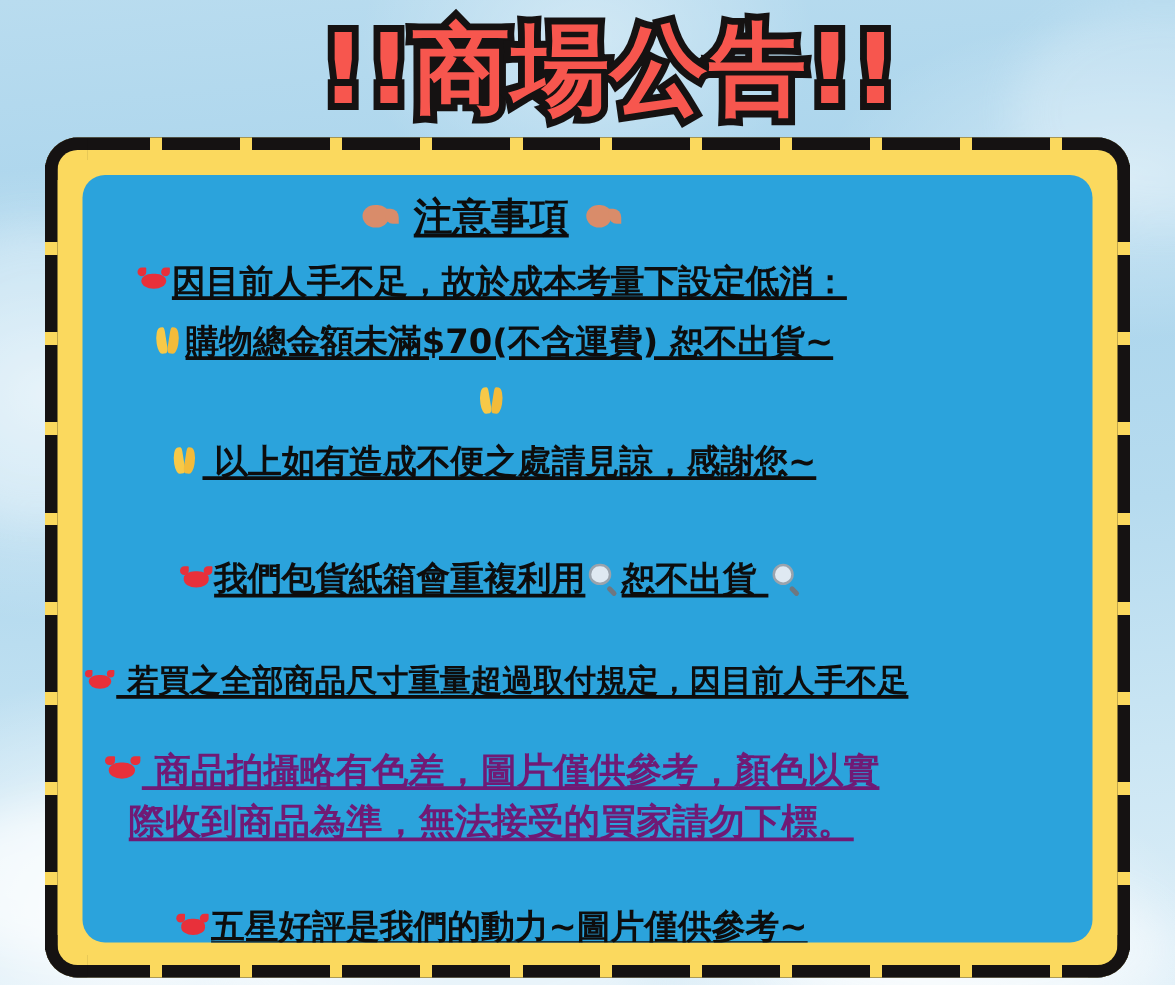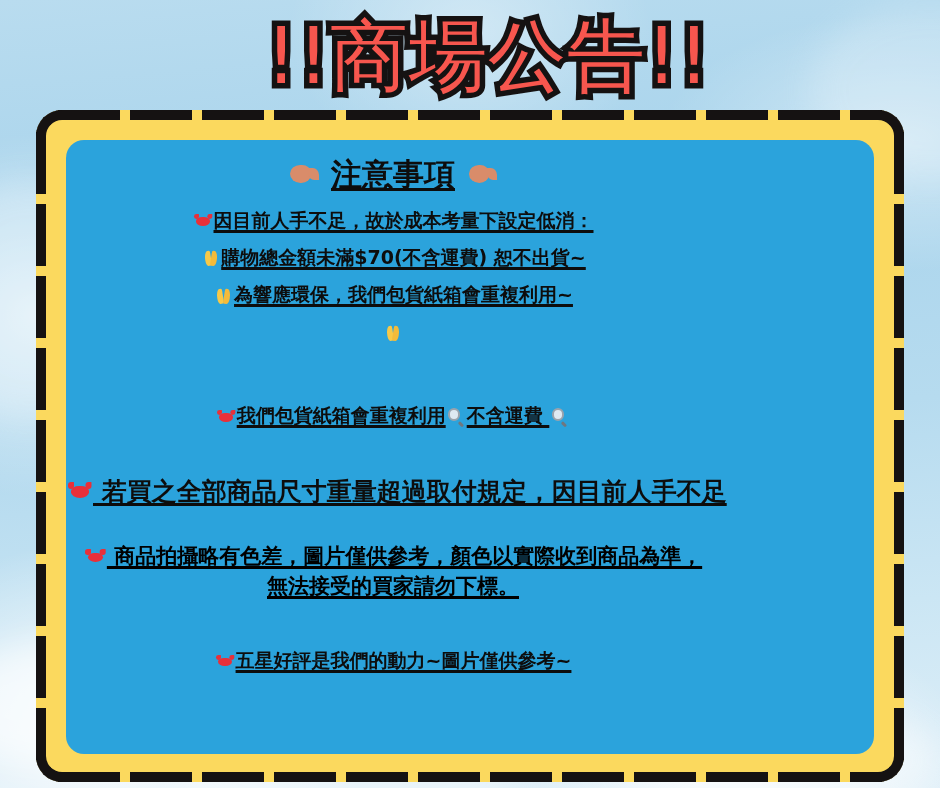--- a/index.html
+++ b/index.html
@@ -44,21 +44,21 @@
     left: 0;
     top: 14px;
     width: 940px;
     text-align: center;
     z-index: 5;
   }
   #title-text {
     display: inline-block;
     font-family: "DejaVu Sans", "Liberation Sans", sans-serif;
     font-size: 78px;
-    font-weight: 400;
+    font-weight: 700;
     line-height: 1.08;
     letter-spacing: 1px;
     color: #f7564e;
     -webkit-text-stroke: 11px #151212;
     paint-order: stroke fill;
     white-space: nowrap;
     margin-left: 36px;
   }
 
   
@@ -135,33 +135,33 @@
   }
   .heading {
     font-size: 31px;
     margin-top: 6px;
     margin-bottom: 4px;
   }
   .heading span.u {
     text-decoration-thickness: 3px;
   }
   .body-line {
-    font-size: 19px;
+    font-size: 27px;
     margin: 12px;
     text-align: center;
   }
   .wide-line {
     font-size: 25px;
     margin: 0;
   }
   .wrap-block {
-    color: #000000;
+    color: #701a75;
     font-weight: 700;
     font-family: "DejaVu Sans", "Liberation Sans", sans-serif;
-    font-size: 21px;
+    font-size: 29px;
     line-height: 1.42;
     padding: 0 10px;
     box-sizing: border-box;
   }
   .wrap-block span.u {
     text-decoration: underline;
     text-decoration-thickness: 3px;
     text-underline-offset: 3px;
   }
 
@@ -303,31 +303,31 @@
 
       <div class="line body-line">
         <span class="ico ico-crab"></span><span class="u">因目前人手不足，故於成本考量下設定低消：</span>
       </div>
 
       <div class="line body-line">
         <span class="ico ico-hands"></span><span class="u">購物總金額未滿$70(不含運費) 恕不出貨~</span>
       </div>
 
       <div class="line body-line">
-        <span class="ico ico-hands"></span><span class="u">為響應環保，我們包貨紙箱會重複利用~</span>
-      </div>
-
-      <div class="line body-line">
         <span class="ico ico-hands"></span>
       </div>
 
+      <div class="line body-line">
+        <span class="ico ico-hands"></span><span class="u"> 以上如有造成不便之處請見諒，感謝您~</span>
+      </div>
+
       <div class="gap-lg"></div>
 
       <div class="line body-line">
-        <span class="ico ico-crab"></span><span class="u">我們包貨紙箱會重複利用</span><span class="ico ico-mag"></span><span class="u">不含運費 </span><span class="ico ico-mag"></span>
+        <span class="ico ico-crab"></span><span class="u">我們包貨紙箱會重複利用</span><span class="ico ico-mag"></span><span class="u">恕不出貨 </span><span class="ico ico-mag"></span>
       </div>
 
       <div class="gap-lg"></div>
 
       <div class="line wide-line">
         <span class="ico ico-crab"></span><span class="u"> 若買之全部商品尺寸重量超過取付規定，因目前人手不足</span>
       </div>
 
       <div class="gap-lg"></div>
 

